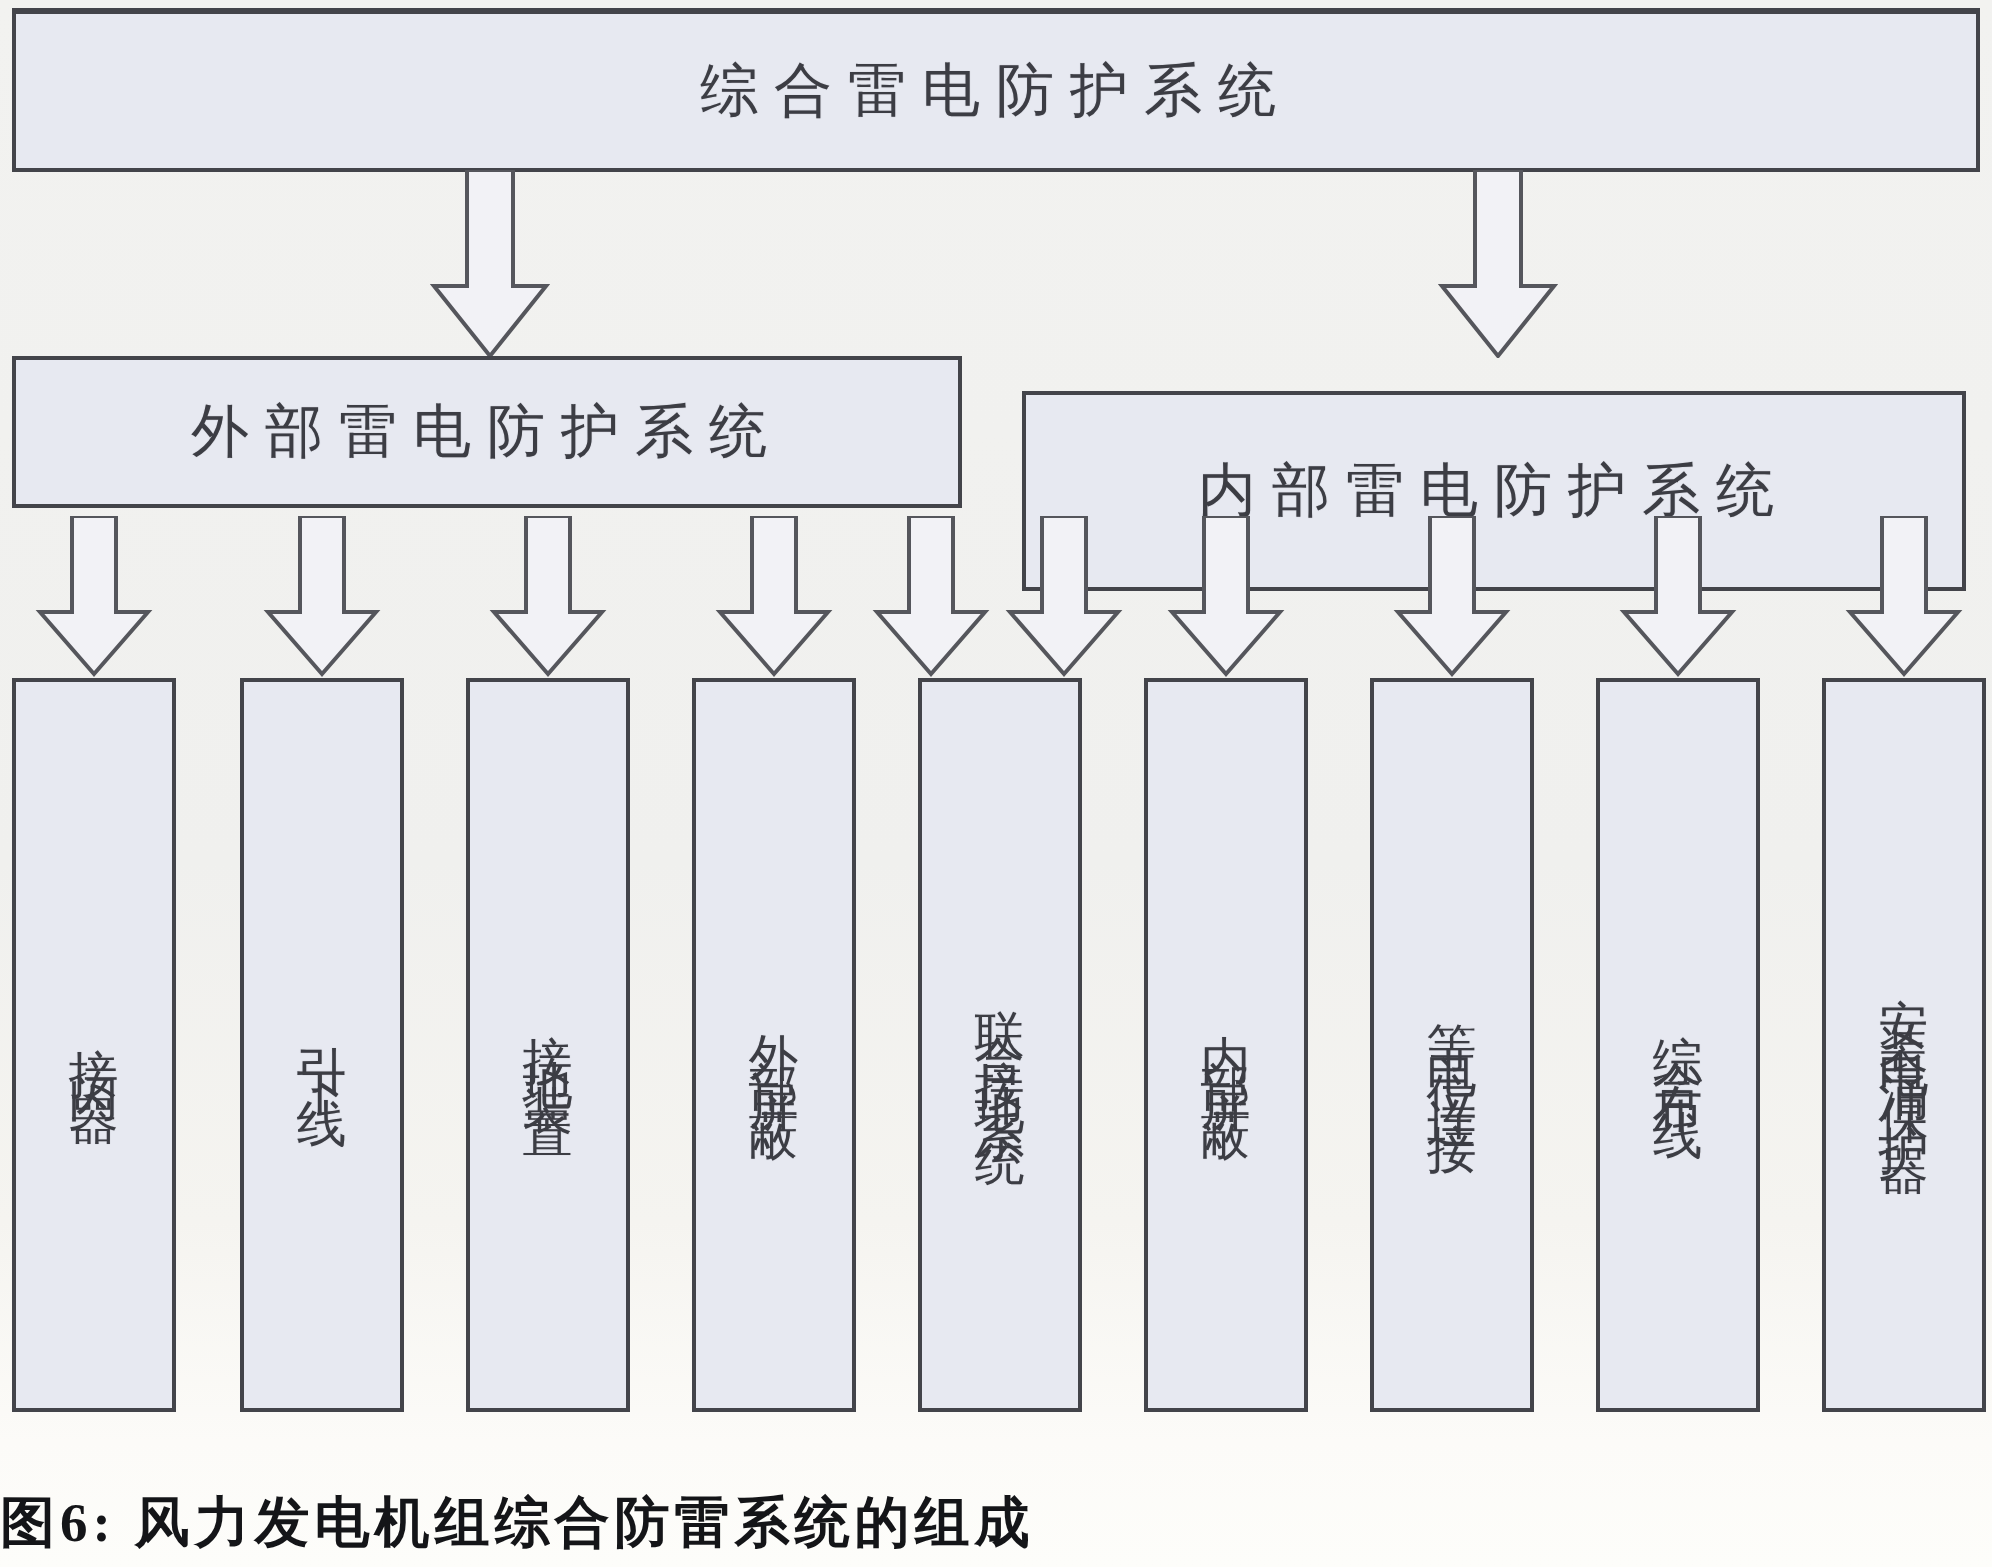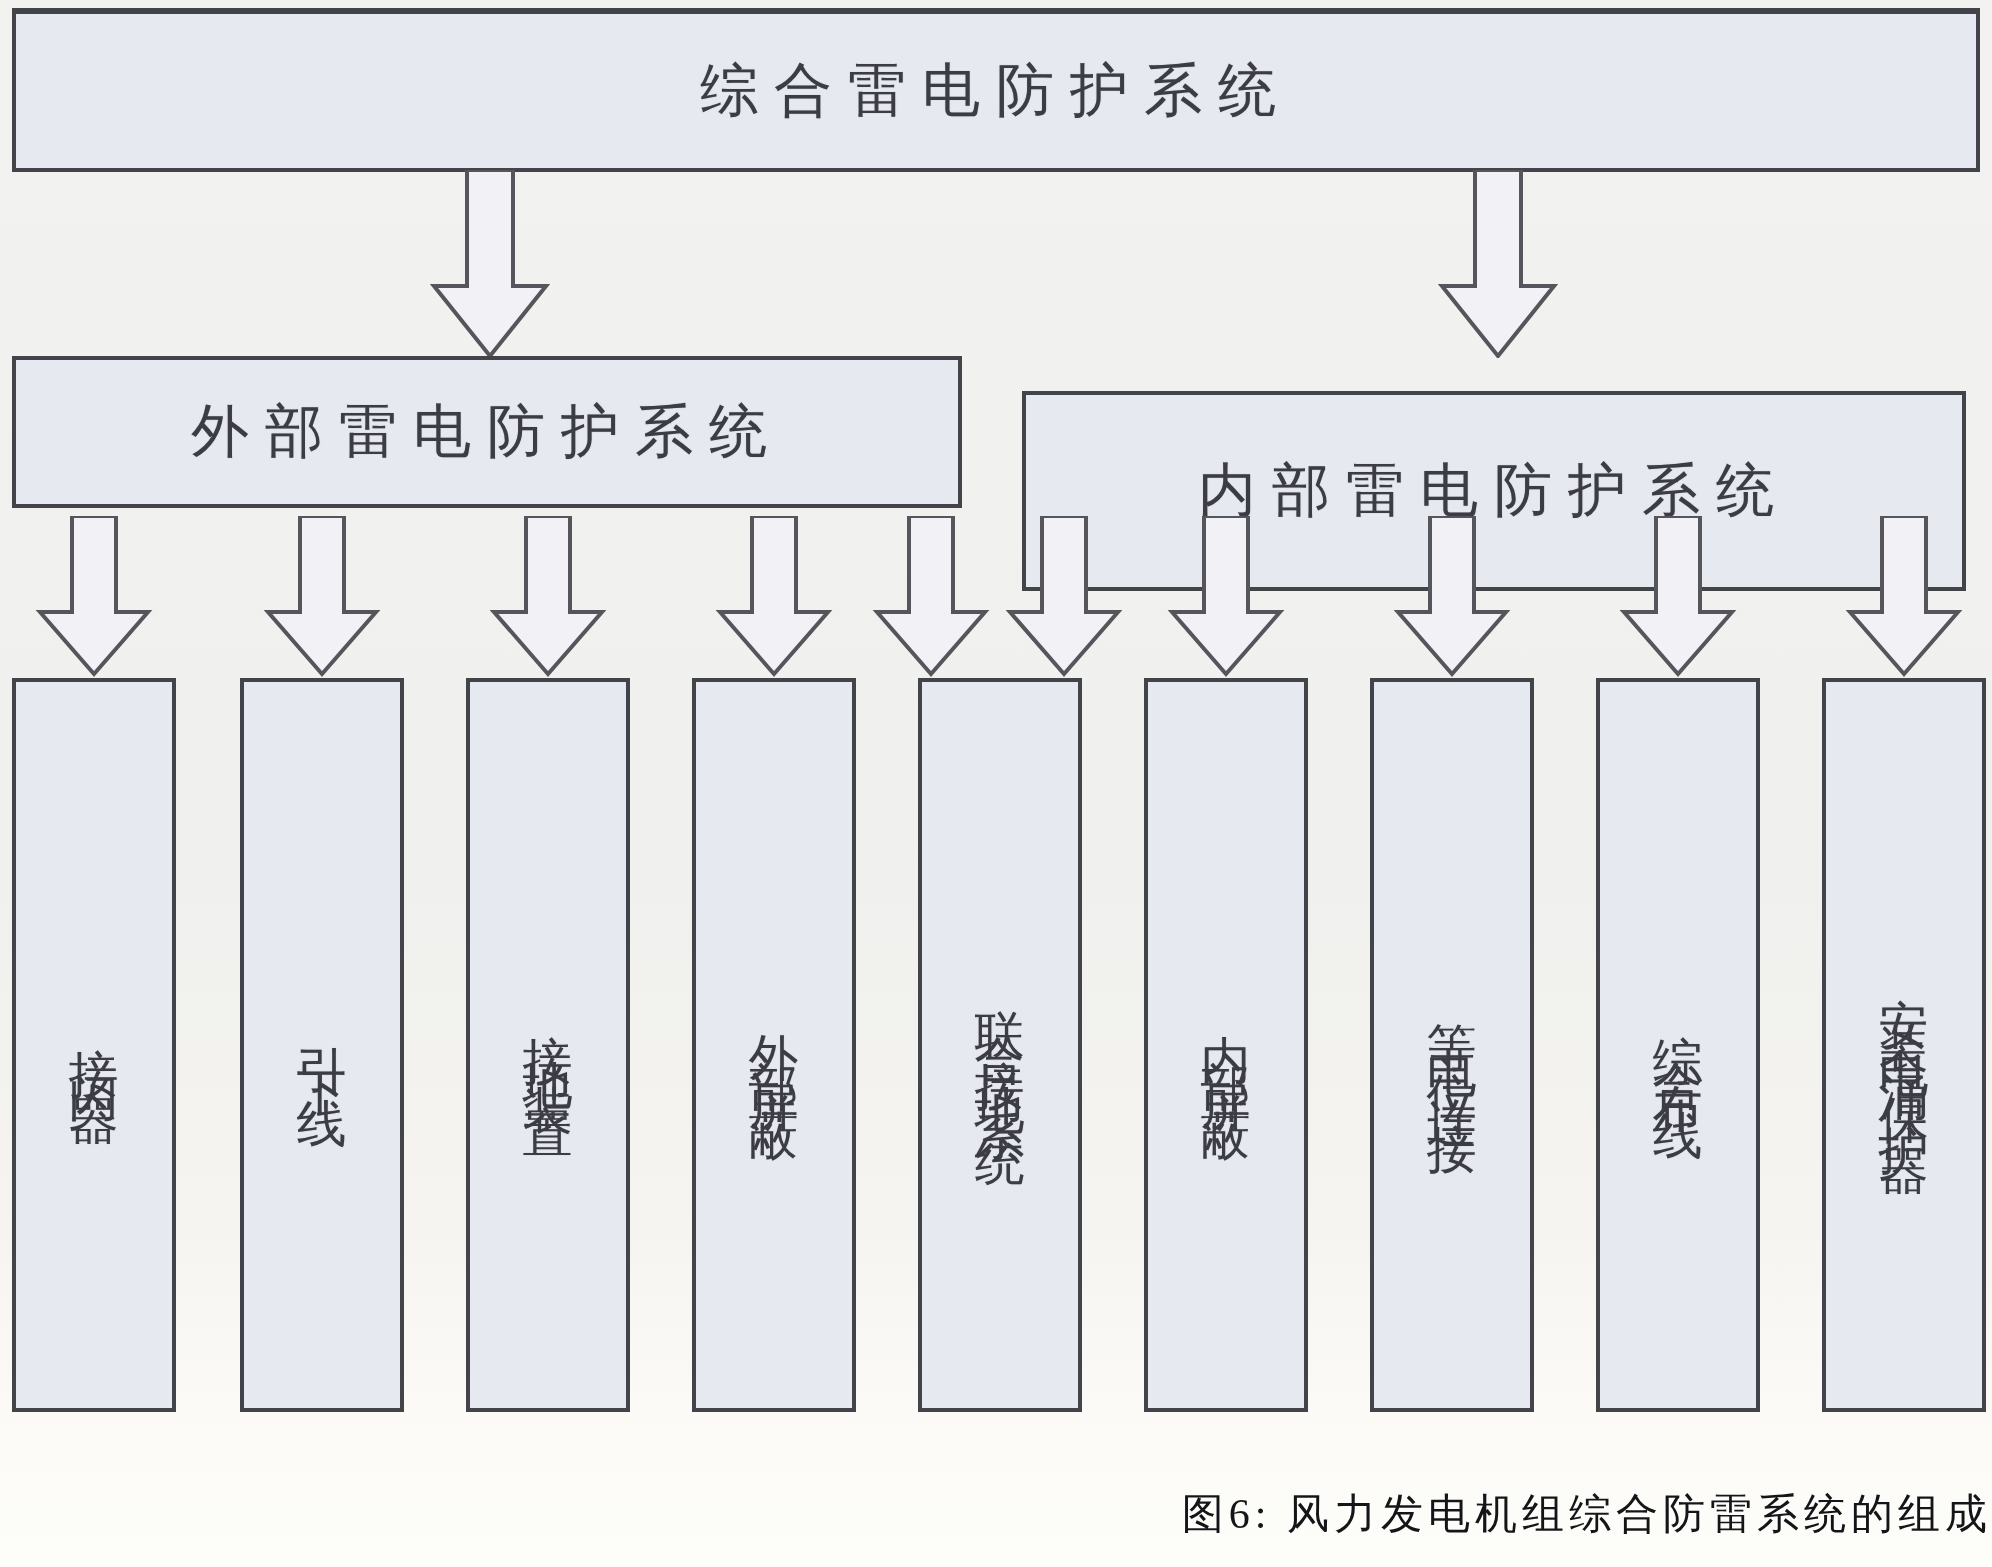--- a/index.html
+++ b/index.html
@@ -58,23 +58,23 @@
     stroke: var(--arrow-stroke);
     stroke-width: 4;
     stroke-linejoin: miter;
   }
 
   .caption {
     position: absolute;
     left: 0;
     top: 1486px;
     width: 100%;
-    text-align: right;
-    font-size: 42px;
-    font-weight: normal;
+    text-align: left;
+    font-size: 55px;
+    font-weight: bold;
     letter-spacing: 5px;
     color: var(--caption-text);
   }
 </style>
 </head>
 <body>
 
 <div class="canvas">
 
   <div class="box root-box" style="left:12px; top:8px; width:1968px; height:164px;">

